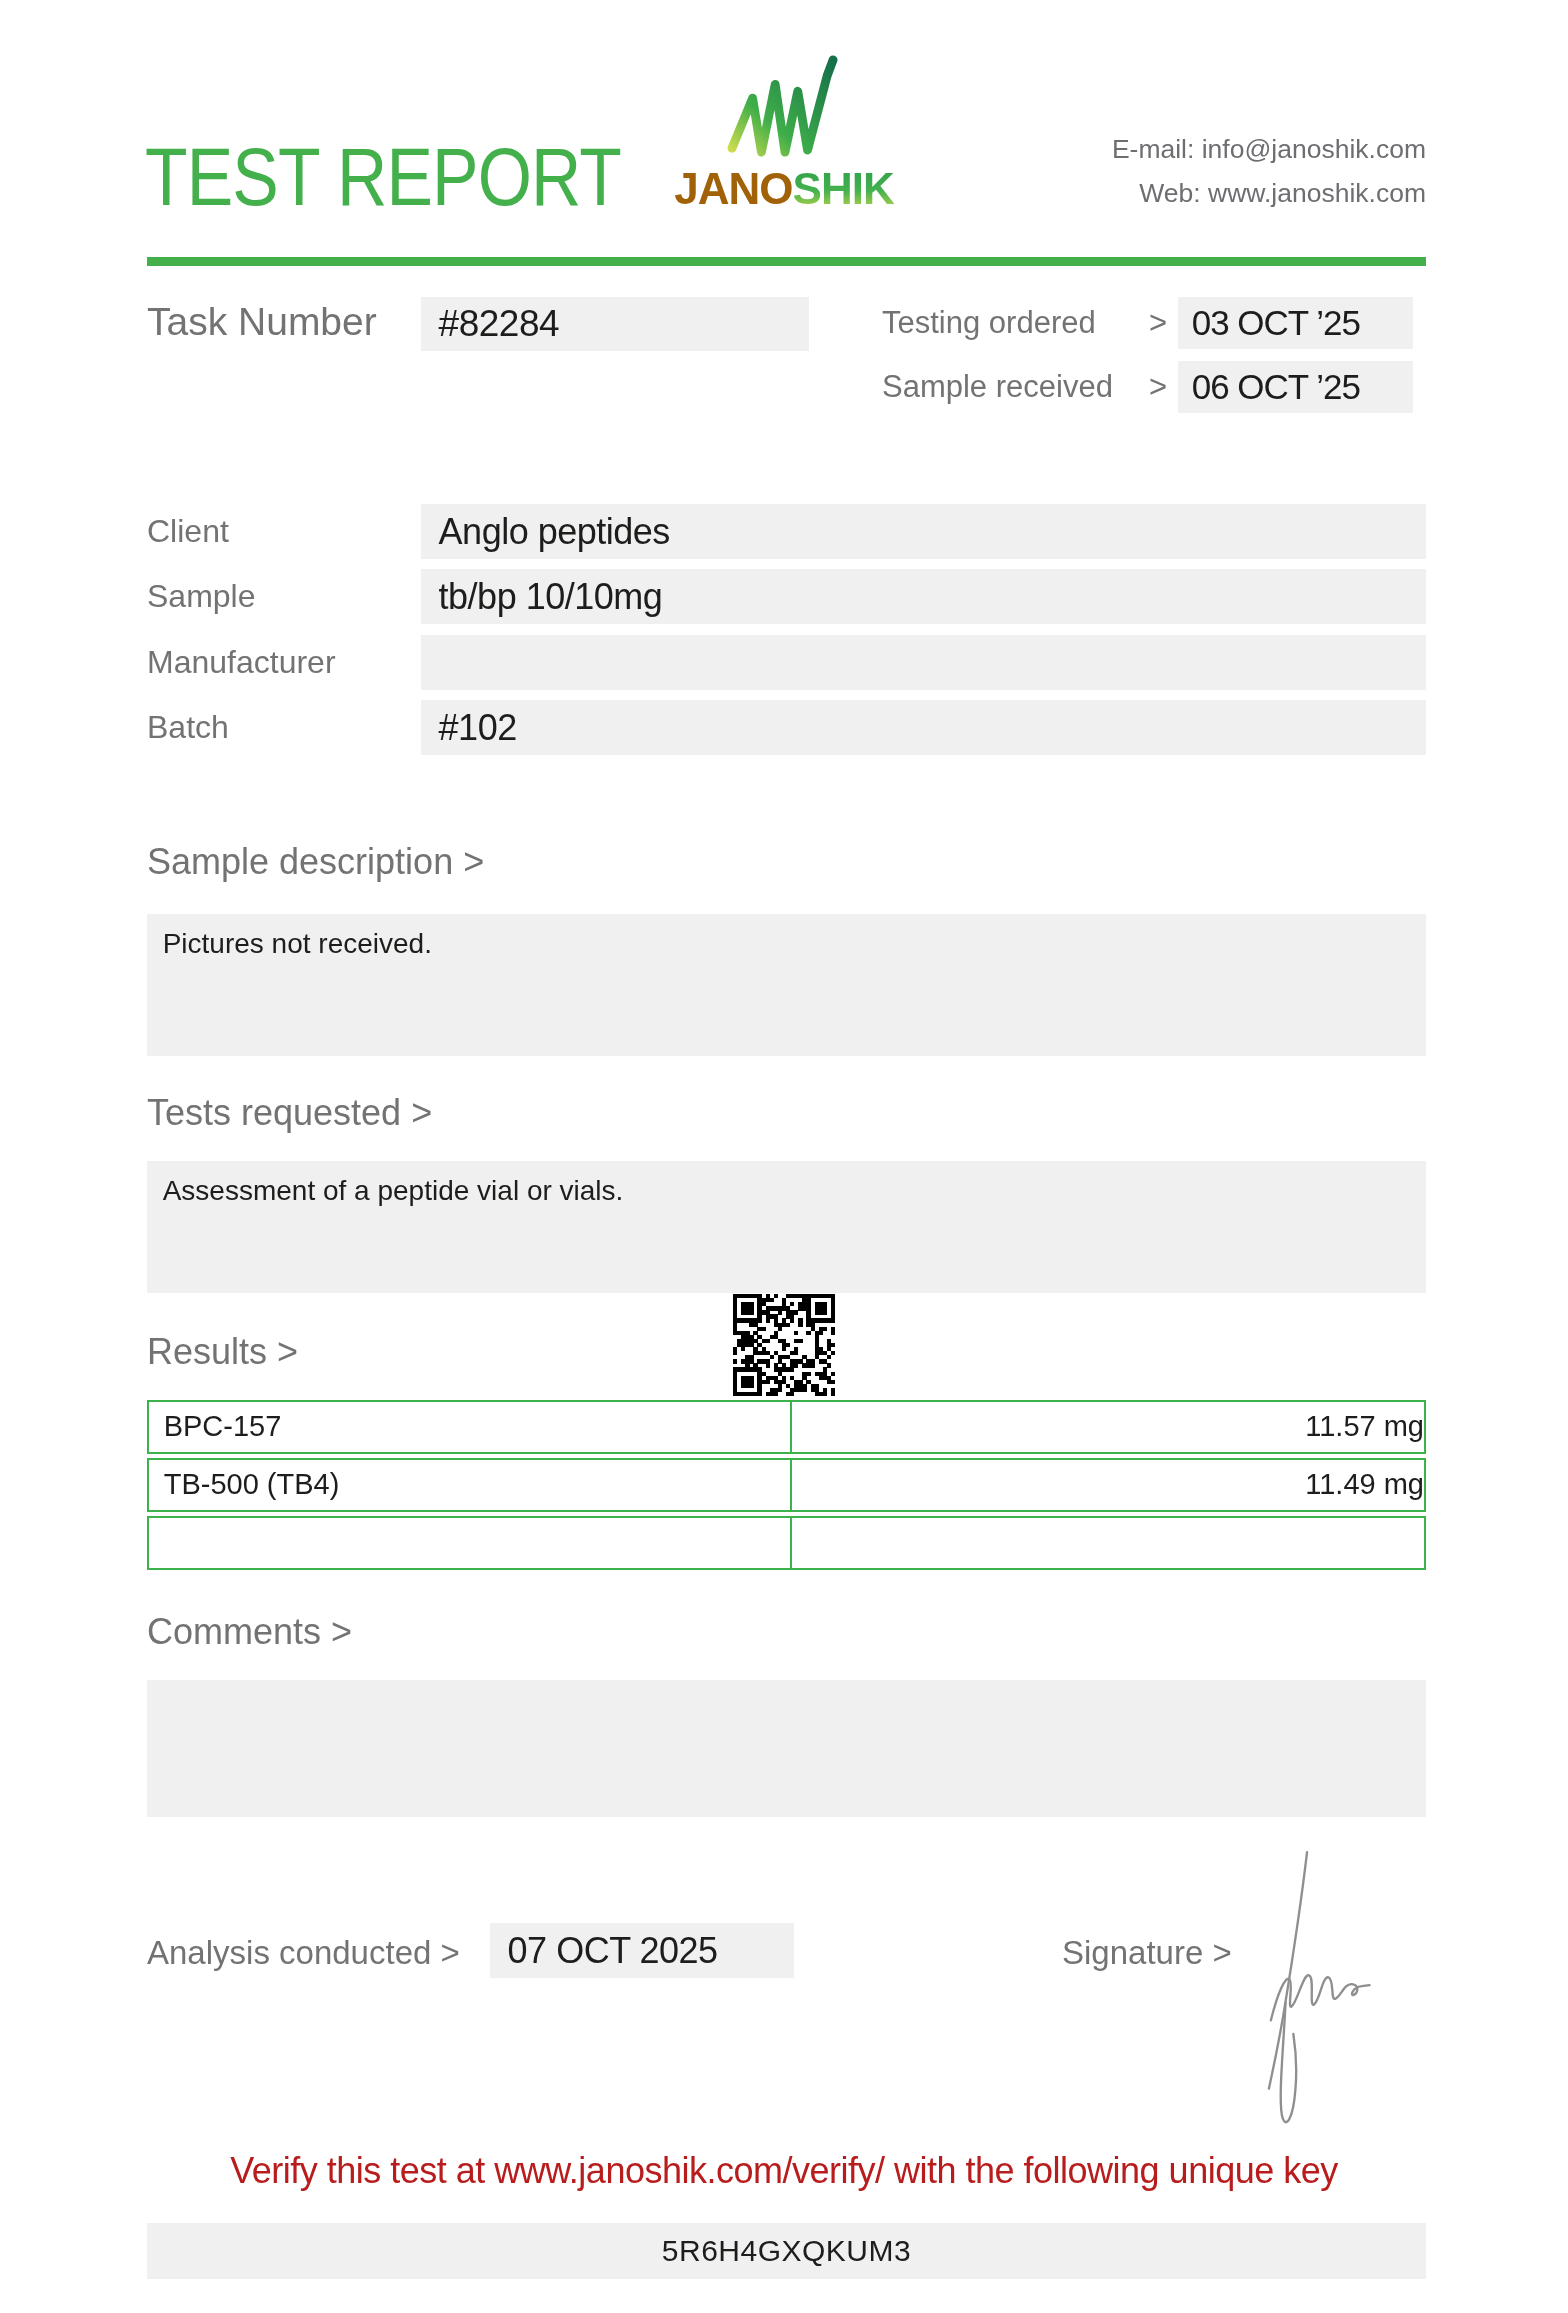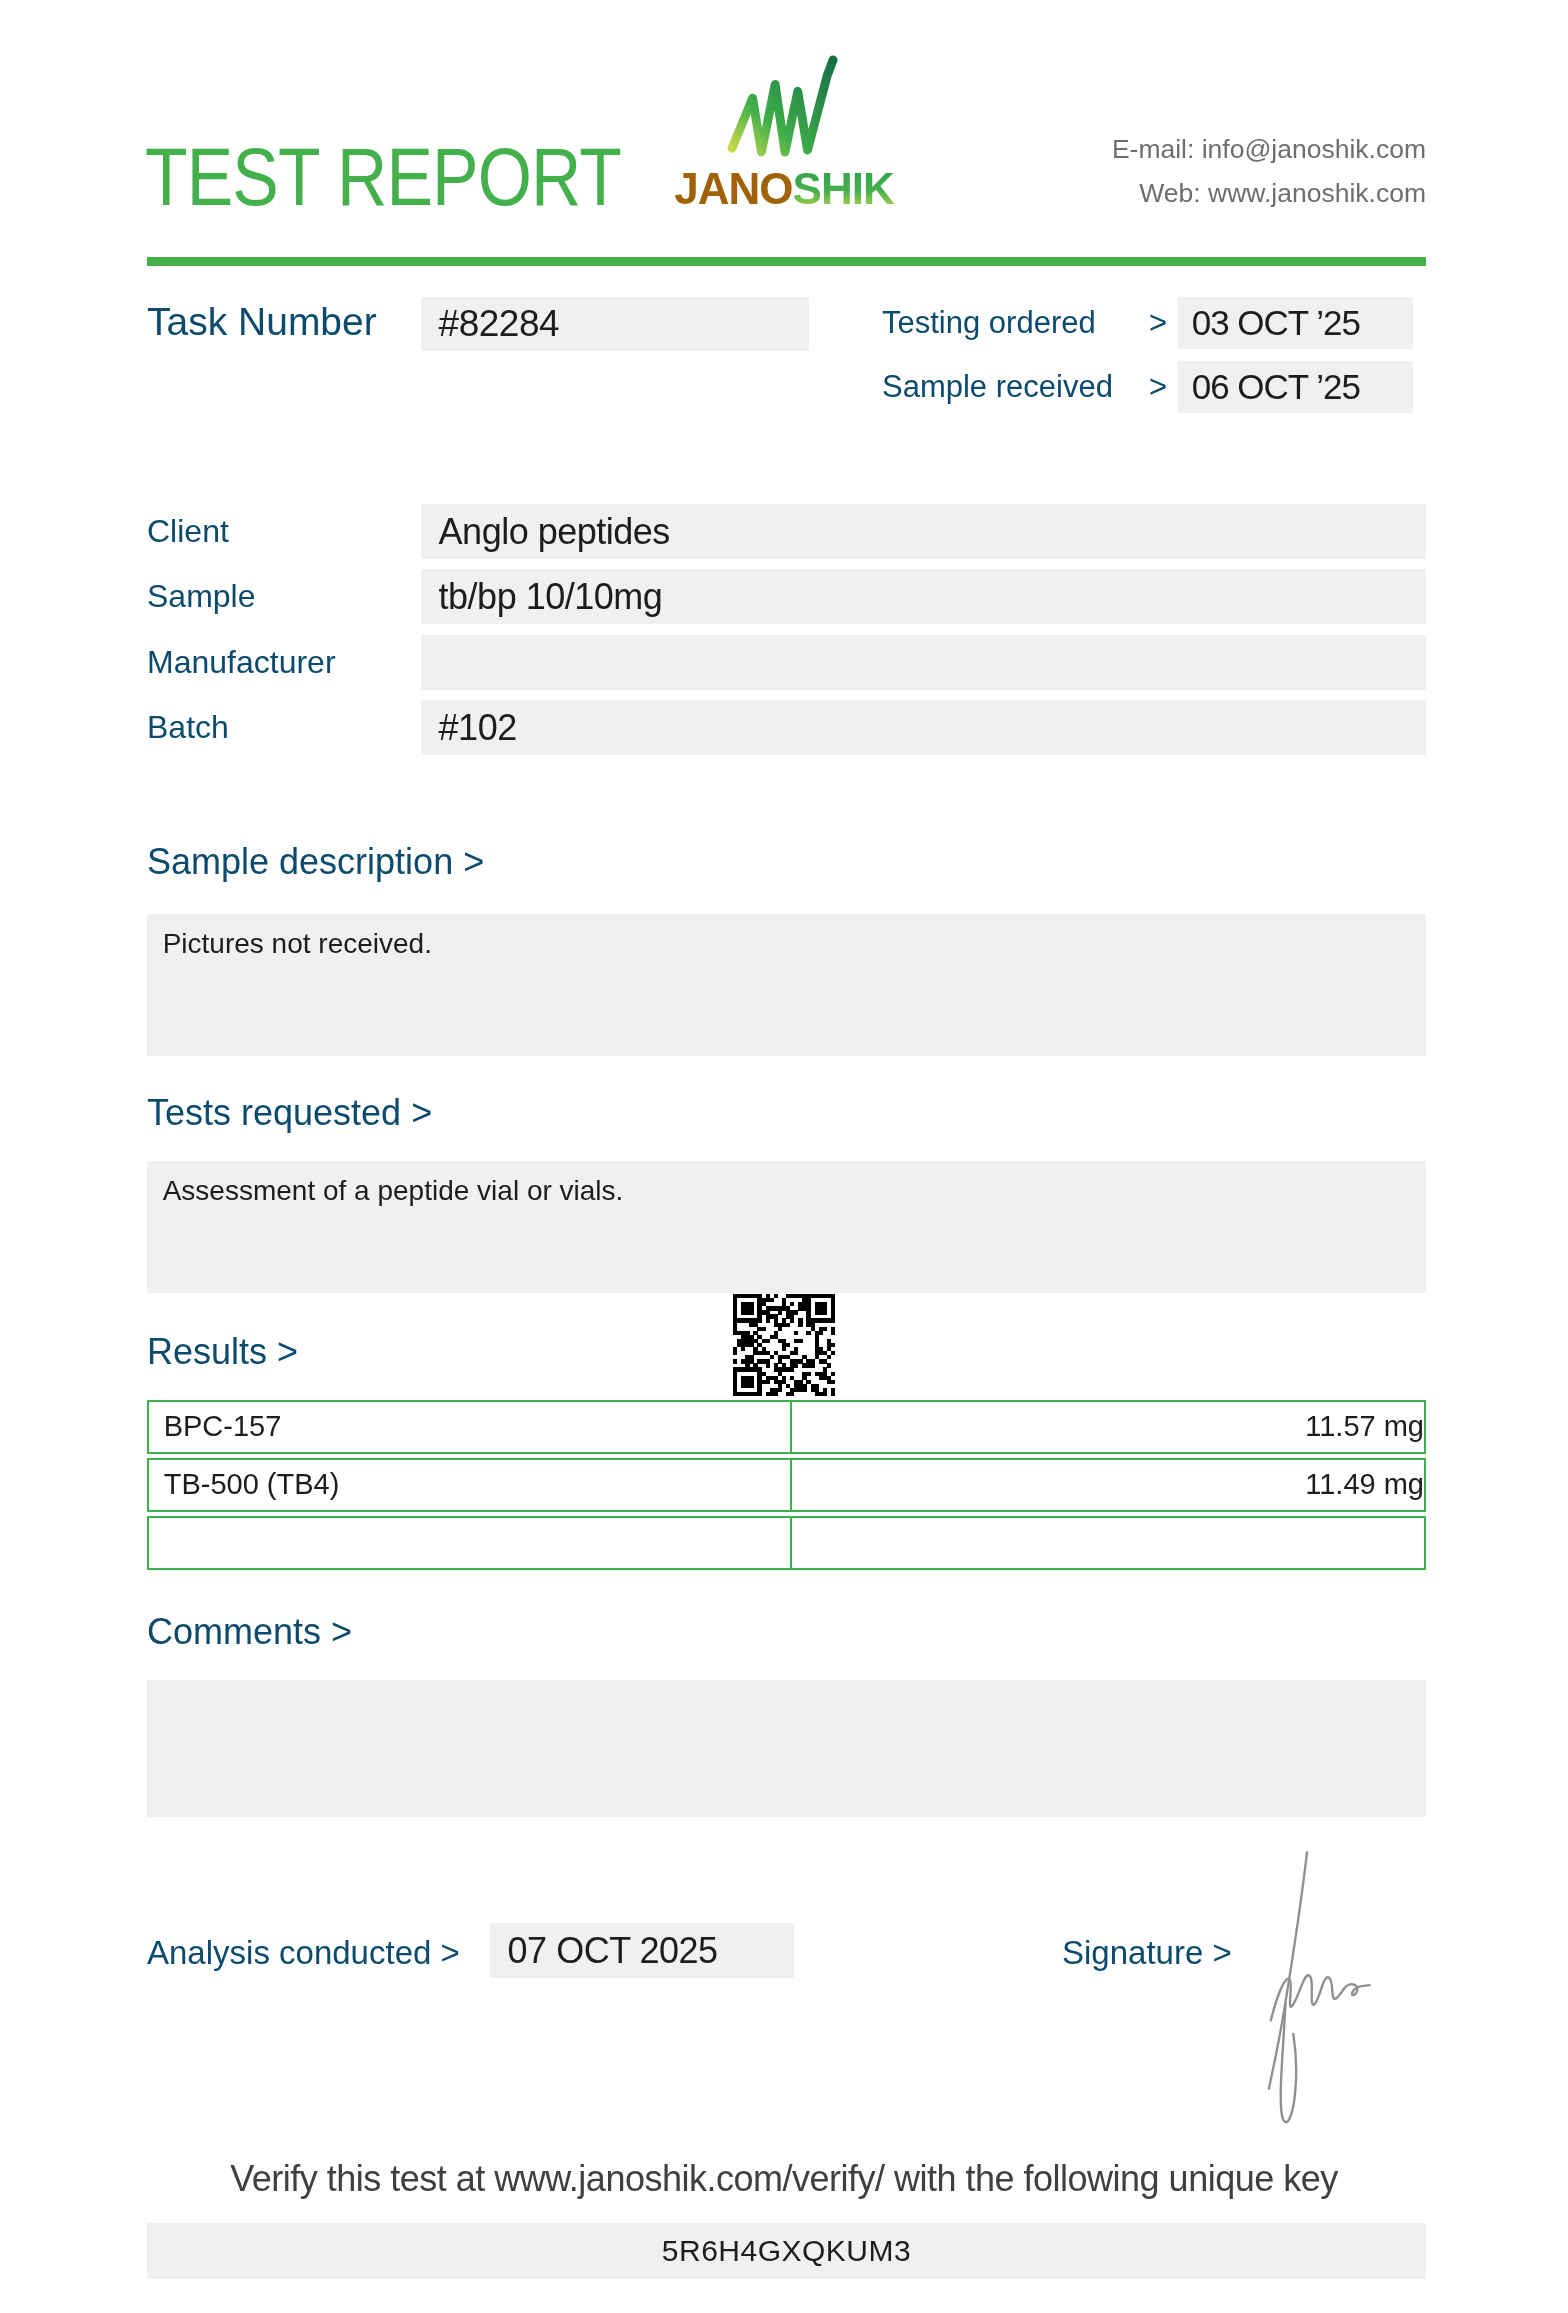--- a/index.html
+++ b/index.html
@@ -7,21 +7,21 @@
   #page {
     position:relative;
     width:1568px; height:2313px;
     background:#ffffff;
     font-family:"Liberation Sans","DejaVu Sans",sans-serif;
     color:#1d1d1b;
     overflow:hidden;
     padding-left:37px;
   }
   .abs { position:absolute; }
-  .green { color:#404040;margin-top:8px; }
+  .green { color:#b91c1c; }
   .cond { letter-spacing:-0.5px; }
 
   
   #report-title {
     left:145px; top:135px;
     font-size:82px; line-height:84px; font-weight:400;
     letter-spacing:-1px;
     transform:scaleX(0.85); transform-origin:left center;
     color:#43b04c;
   }
@@ -30,21 +30,21 @@
   #logo-word { font-size:44px; font-weight:700; letter-spacing:-1px; margin-top:3.9px; white-space:nowrap; }
   #logo-word .jano { color:#a16207; }
   #logo-word .shik {
     background:linear-gradient(180deg,#2d9e49 0%,#45b14e 55%,#c9d94b 100%);
     -webkit-background-clip:text; background-clip:text; color:transparent;
   }
   #contact { right:142px; top:127px; text-align:right; color:#6d6e71; font-size:26.5px; line-height:44px; }
   #header-rule { left:147px; top:257px; width:1279px; height:8.8px; background:#43b04c; }
 
   
-  .field-label { color:#0c4a6e; white-space:nowrap; }
+  .field-label { color:#737373; white-space:nowrap; }
   .value-box { background:#f0f0f0; }
   #task-label { left:147px; top:300px; font-size:39px; }
   #task-box { left:421px; top:297px; width:388px; height:54px; line-height:54px; padding-left:17.6px; font-size:37px; }
   .date-row { height:52px; display:flex; align-items:center; }
   #date-row-1 { left:882px; top:297px; }
   #date-row-2 { left:882px; top:361px; }
   .date-row .dlabel { width:267px; font-size:31px; }
   .date-row .arrow { width:29px; font-size:31px; }
   .date-row .dbox { width:235px; height:52px; line-height:52px; padding-left:13.7px; font-size:35px; letter-spacing:-1px; }
 

